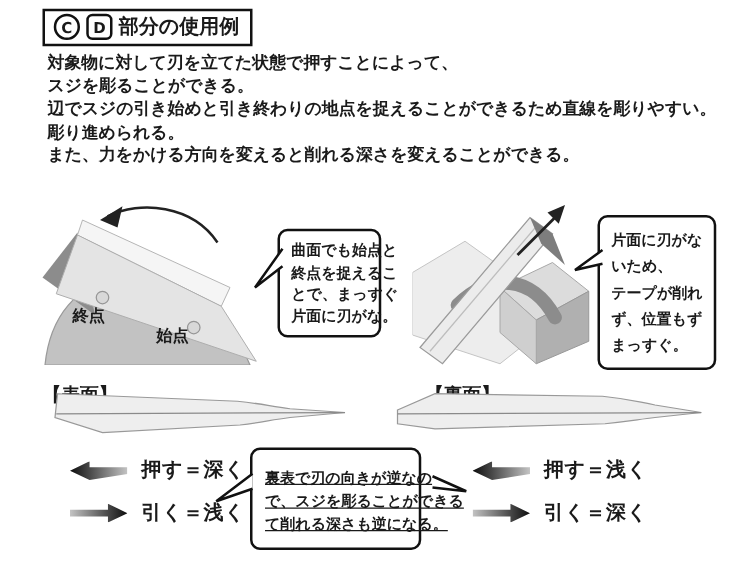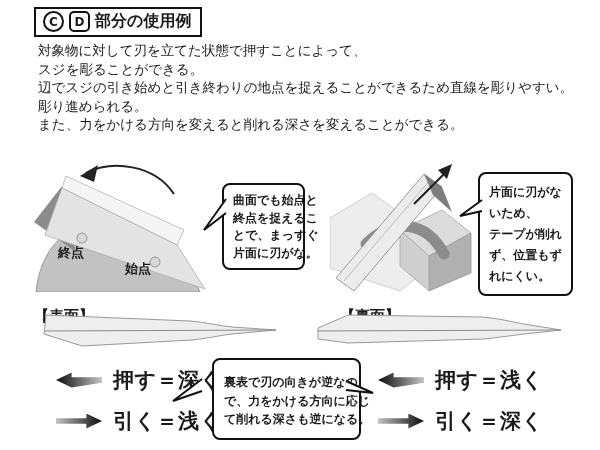--- a/index.html
+++ b/index.html
@@ -19,45 +19,45 @@
   }
   .badge {
     display:inline-flex; align-items:center; justify-content:center;
     width:17px; height:17px; border:2px solid #111;
     font-size:12px; font-weight:bold; line-height:1;
   }
   .badge.circle { border-radius:50%; }
   .badge.square { border-radius:5px; }
 
   
-  .desc { left:38px; top:41px; font-size:13.5px; font-weight:normal; line-height:18.5px; }
+  .desc { left:38px; top:41px; font-size:13.5px; font-weight:bold; line-height:18.5px; }
   .desc div { white-space:nowrap; }
 
   
   .callout {
     background:#fff; border:2px solid #111; border-radius:8px;
     font-size:12px; font-weight:bold; box-sizing:border-box;
   }
   .callout div { white-space:nowrap; }
   .callout-front { left:222px; top:183px; width:83px; padding:7px 8px 6px 9px; line-height:17.5px; }
   .callout-back  { left:478px; top:172px; width:95px;  padding:8px 6px 7px 9px;  line-height:21px; }
-  .callout-legend{ left:212px; top:358px; width:149px; padding:13px 6px 9px 10px; line-height:18.5px; }
+  .callout-legend{ left:200px; top:358px; width:137px; padding:13px 6px 9px 10px; line-height:18.5px;text-decoration:underline; }
   .tail svg { display:block; }
 
   
   .section-label { font-size:15px; font-weight:bold;margin-top:20px; }
   .label-front { left:34px;  top:287px; }
   .label-back  { left:340px; top:287px; }
 
   
   .legend { display:flex; flex-direction:column; gap:13px; }
   .legend-front { left:56px;  top:366px; }
   .legend-back  { left:378px; top:366px; }
   .legend-row { display:flex; align-items:center; gap:11px; }
-  .legend-label { font-size:21px; font-weight:bold; white-space:nowrap; letter-spacing:0.5px; }
+  .legend-label { font-size:16px; font-weight:bold; white-space:nowrap; letter-spacing:0.5px; }
   .arrow-left {
     width:46px; height:15px;
     background:linear-gradient(90deg,#0d0d0d 0%,#4a4a4a 35%,#c4c4c4 100%);
     clip-path:polygon(0 50%,34% 0,34% 32%,100% 32%,100% 68%,34% 100%);
   }
   .arrow-right {
     width:46px; height:15px;
     background:linear-gradient(90deg,#c4c4c4 0%,#4a4a4a 65%,#0d0d0d 100%);
     clip-path:polygon(0 32%,66% 32%,66% 0,100% 50%,66% 100%,66% 68%,0 68%);
   }
@@ -118,21 +118,21 @@
     <path d="M94,14 L112,27 L122,52 L103,35 Z" fill="#7d7d7d"></path>
     <path d="M84,44 L116,12" fill="none" stroke="#222" stroke-width="2.2"></path>
     <path d="M122,4 L108,10 L117,19 Z" fill="#222"></path>
   </svg>
 
   <div class="abs callout callout-back">
     <div>片面に刃がな</div>
     <div>いため、</div>
     <div>テープが削れ</div>
     <div>ず、位置もず</div>
-    <div>れにくい。</div>
+    <div>まっすぐ。</div>
   </div>
   <div class="abs tail" style="left:457px; top:198px;">
     <svg width="27" height="26">
         <path d="M25,2 L3,18 L25,13" fill="#fff" stroke="#111" stroke-width="2"></path>
       </svg>
   </div>
 
   <div class="abs section-label label-front">【表面】</div>
   <div class="abs section-label label-back">【裏面】</div>
 
@@ -152,21 +152,21 @@
       <div class="legend-label">押す＝深く</div>
     </div>
     <div class="legend-row">
       <div class="arrow-right"></div>
       <div class="legend-label">引く＝浅く</div>
     </div>
   </div>
 
   <div class="abs callout callout-legend">
     <div>裏表で刃の向きが逆なの</div>
-    <div>で、力をかける方向に応じ</div>
+    <div>で、スジを彫ることができる</div>
     <div>て削れる深さも逆になる。</div>
   </div>
   <div class="abs tail" style="left:171px; top:377px;">
     <svg width="33" height="27">
         <path d="M31,2 L2,24 L31,14" fill="#fff" stroke="#111" stroke-width="2"></path>
       </svg>
   </div>
   <div class="abs tail" style="left:344px; top:379px;">
     <svg width="31" height="19">
         <path d="M2,2 L29,14 L2,11" fill="#fff" stroke="#111" stroke-width="2"></path>

